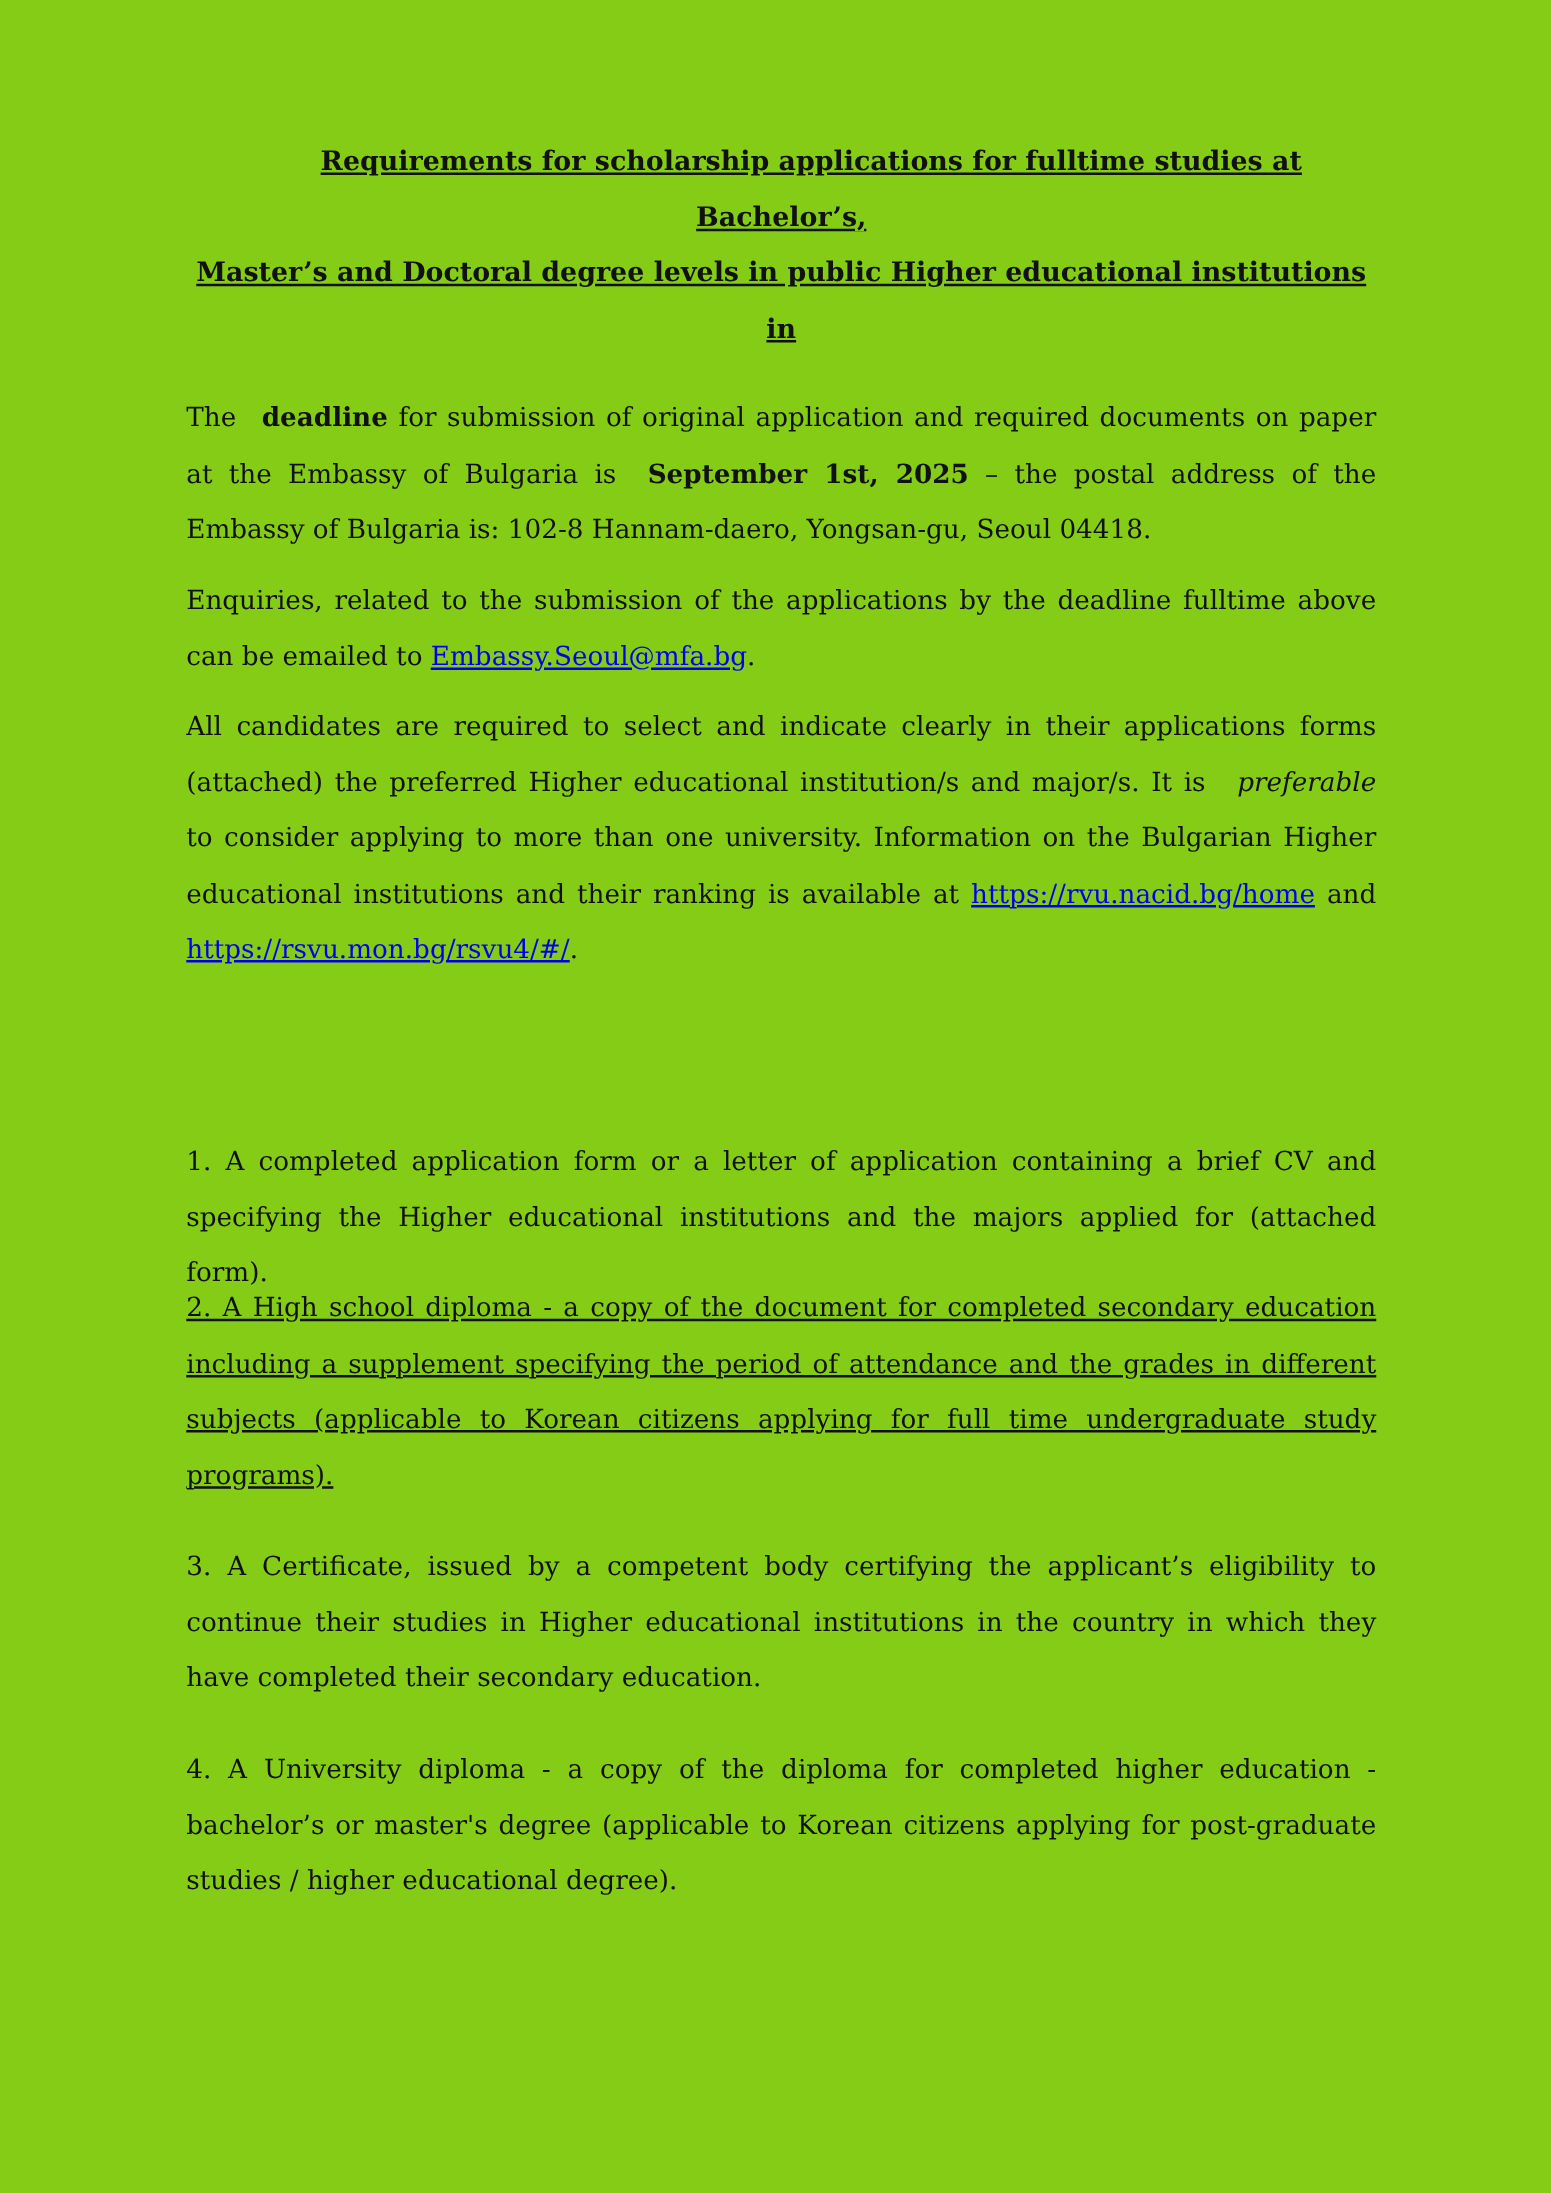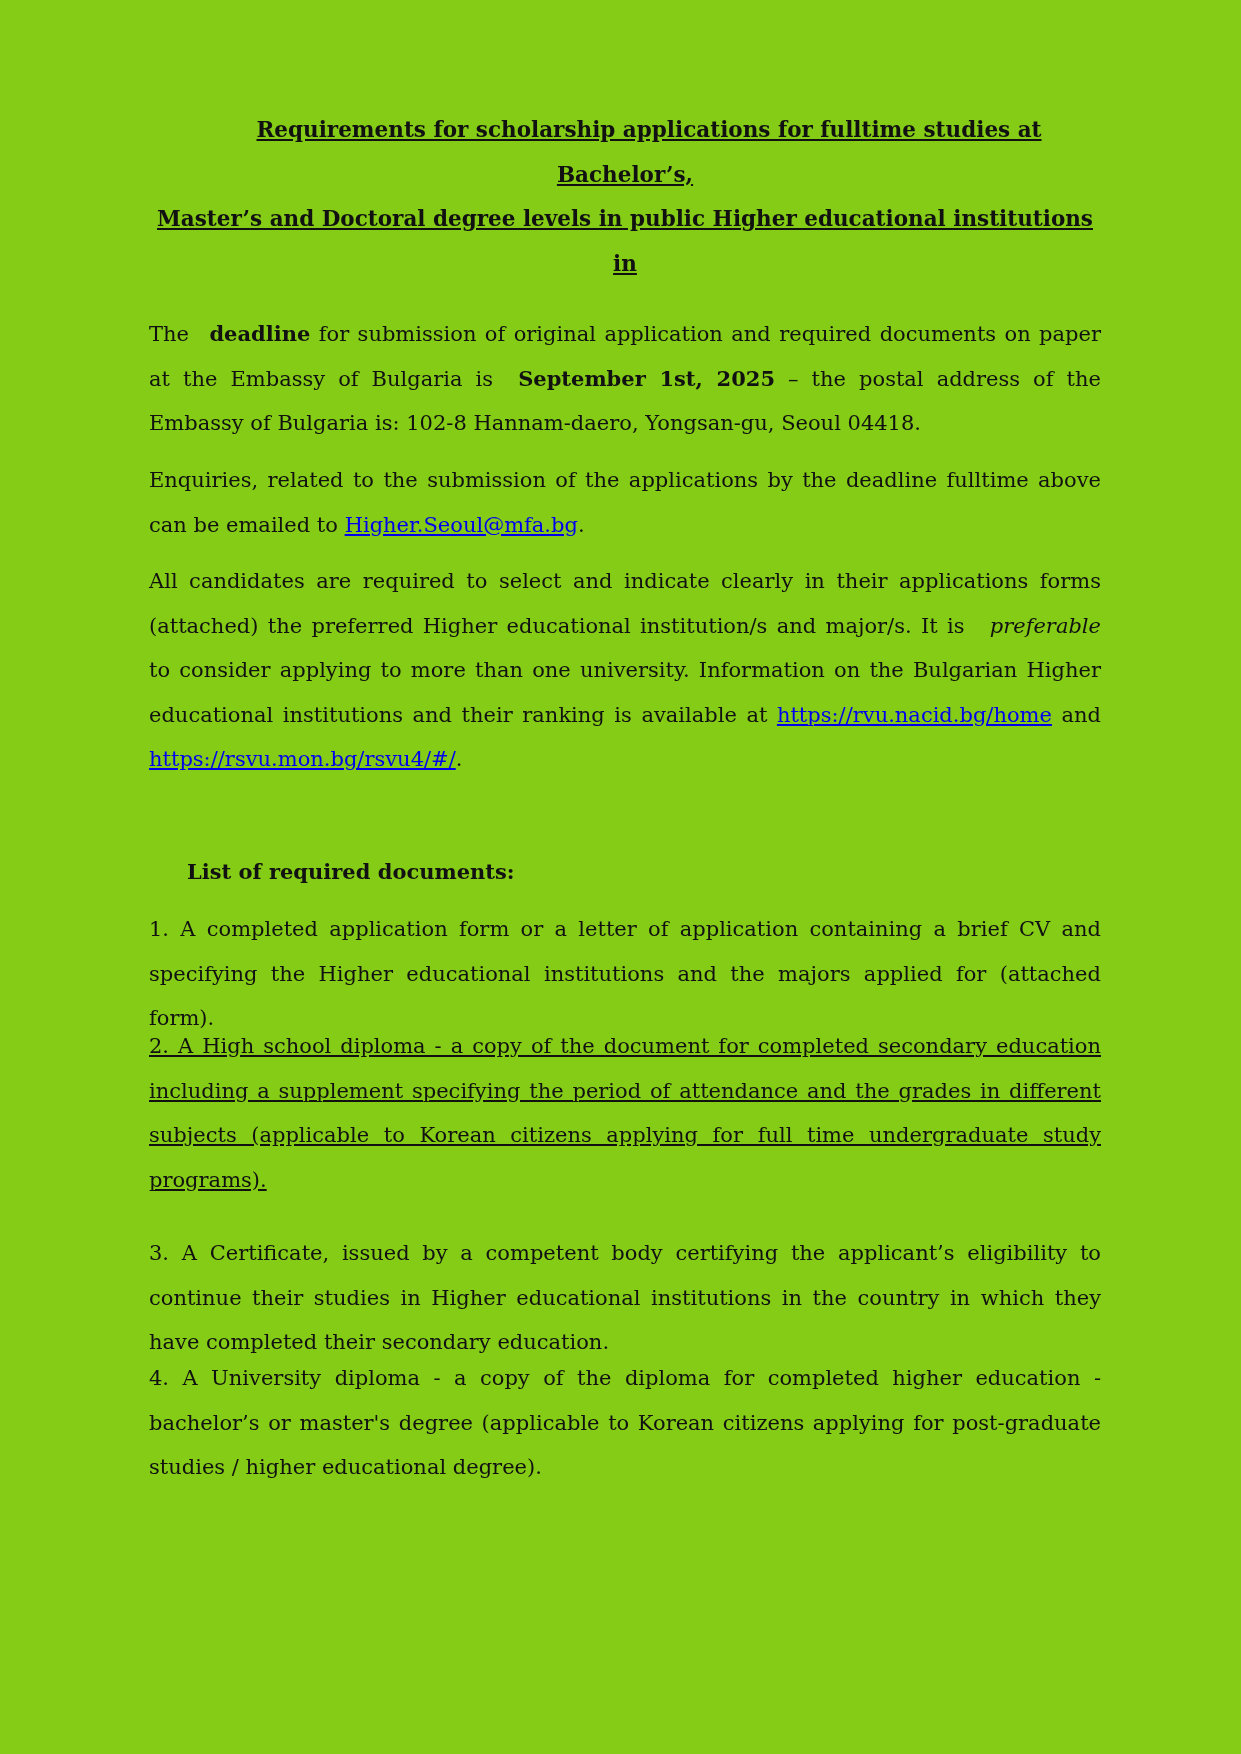--- a/index.html
+++ b/index.html
@@ -11,41 +11,40 @@
            font-size: 21.5px; line-height: 44.5px; }
   .title .indent { display: inline-block; width: 48px; }
   .justify { text-align: justify; }
   .p1 { top: 312px; }
   .p2 { top: 458px; }
   .p3 { top: 559px; }
   .listhead { top: 850px; left: 187px; font-weight: bold; }
   .item1 { top: 907px; }
   .item2 { top: 1024px; text-decoration: underline; }
   .item3 { top: 1231px; }
-  .item4 { top: 1356px; }
+  .item4 { top: 1393px; }
   a.link { color: #0000ee; text-decoration: underline; }
   b { font-weight: bold; margin-left: 12px; }
   i { font-style: italic; margin-left: 16px; }
 </style>
 </head>
 <body>
 
 <div class="page">
 
   <div class="block title">
     <span class="indent"></span><span>Requirements for scholarship applications for fulltime studies at Bachelor’s,</span><br>
     <span>Master’s and Doctoral degree levels in public Higher educational institutions in</span><br>
   </div>
 
   <div class="block justify p1"><span>The </span><b>deadline</b><span> for submission of original application and required documents on paper at the Embassy of Bulgaria is </span><b>September 1st, 2025</b><span> – the postal address of the Embassy of Bulgaria is: 102-8 Hannam-daero, Yongsan-gu, Seoul 04418.</span></div>
 
-  <div class="block justify p2"><span>Enquiries, related to the submission of the applications by the deadline fulltime above can be emailed to </span><a class="link" href="#">Higher.Seoul@mfa.bg</a><span>.</span></div>
+  <div class="block justify p2"><span>Enquiries, related to the submission of the applications by the deadline fulltime above can be emailed to </span><a class="link" href="#">Embassy.Seoul@mfa.bg</a><span>.</span></div>
 
   <div class="block justify p3"><span>All candidates are required to select and indicate clearly in their applications forms (attached) the preferred Higher educational institution/s and major/s. It is </span><i>preferable</i><span> to consider applying to more than one university. Information on the Bulgarian Higher educational institutions and their ranking is available at </span><a class="link" href="#">https://rvu.nacid.bg/home</a><span> and </span><a class="link" href="#">https://rsvu.mon.bg/rsvu4/#/</a><span>.</span></div>
 
-  <div class="block listhead">List of required documents:</div>
 
   <div class="block justify item1">1. A completed application form or a letter of application containing a brief CV and specifying the Higher educational institutions and the majors applied for (attached form).</div>
   <div class="block justify item2">2. A High school diploma - a copy of the document for completed secondary education including a supplement specifying the period of attendance and the grades in different subjects (applicable to Korean citizens applying for full time undergraduate study programs).</div>
   <div class="block justify item3">3. A Certificate, issued by a competent body certifying the applicant’s eligibility to continue their studies in Higher educational institutions in the country in which they have completed their secondary education.</div>
   <div class="block justify item4">4. A University diploma - a copy of the diploma for completed higher education - bachelor’s or master's degree (applicable to Korean citizens applying for post-graduate studies / higher educational degree).</div>
 
 </div>
 
 </body></html>

